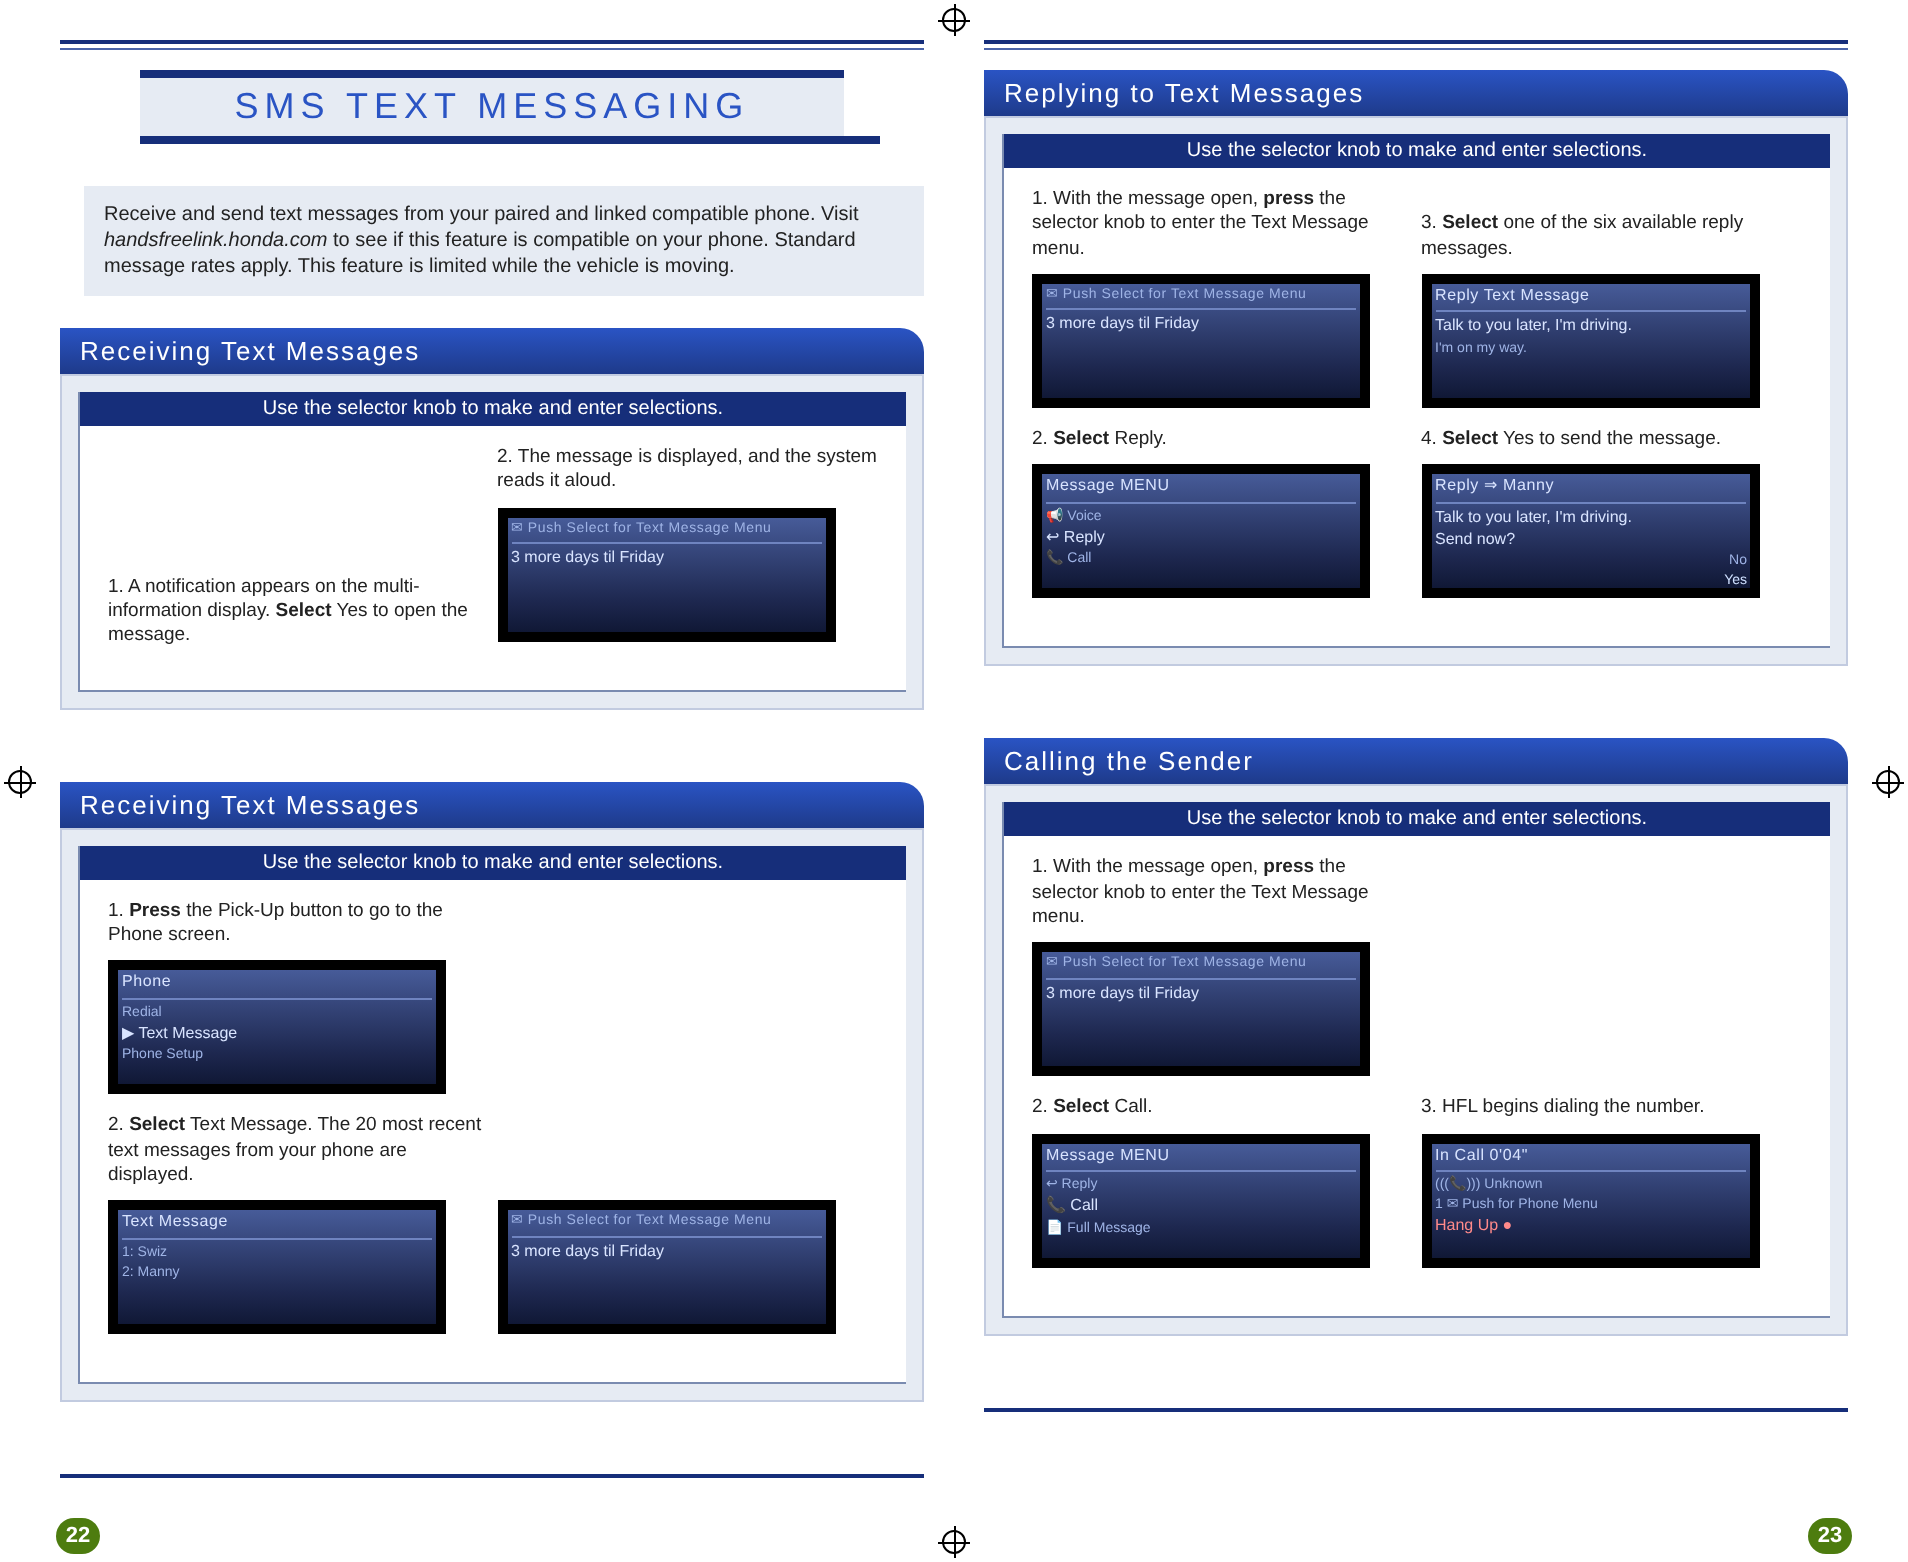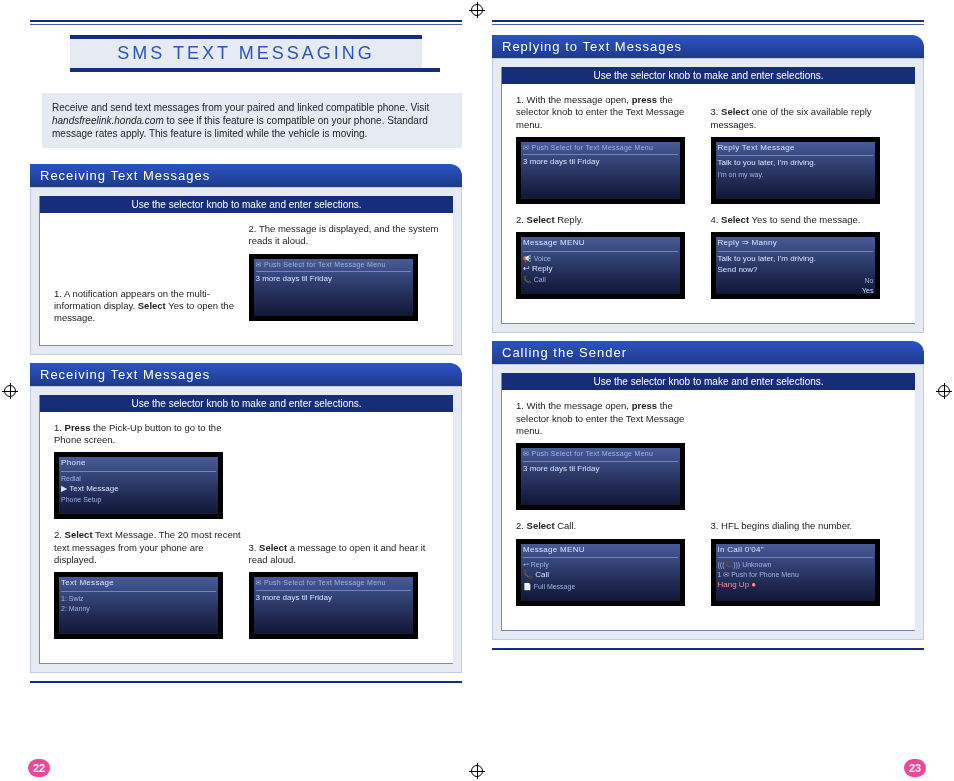--- a/index.html
+++ b/index.html
@@ -56,21 +56,21 @@
     background: #e6ebf3;
     padding: 8px 10px;
     font-size: 10px;
     line-height: 1.3;
     margin: 10px 0 16px 12px;
   }
   .intro-box i { font-style: italic; }
 
   
   .section {
-    margin-bottom: 8px;
+    margin-bottom: 36px;
   }
   .sec-head {
     background: linear-gradient(#2a54c4,#1e3a8a);
     color: #fff;
     font-size: 13px;
     letter-spacing: 1px;
     padding: 4px 10px;
     border-top-right-radius: 12px;
     font-family: "Arial Narrow", Arial, sans-serif;
   }
@@ -131,21 +131,21 @@
   .screen .sc-line { display:block; font-size:8px; color:#d9e4ff; margin:1px 0;}
   .screen .sc-sub  { color:#9fb4e6; font-size:7px; }
   .screen .yes { position:absolute; right:4px; bottom:2px; color:#cfe0ff; font-size:7px;}
   .screen .no  { position:absolute; right:4px; bottom:12px; color:#9fb4e6; font-size:7px;}
 
   
   .pagenum {
     position: absolute;
     bottom: 4px;
     width: 22px; height: 18px;
-    background: #ec4899;
+    background: #4d7c0f;
     color: #fff;
     font-weight: bold;
     font-size: 11px;
     border-radius: 10px;
     display: flex;
     align-items: center;
     justify-content: center;
   }
   .pagenum.left { left: 28px; }
   .pagenum.right { right: 28px; }
@@ -246,23 +246,20 @@
               <div class="step">
                 <span>2.  </span><b>Select</b><span> Text Message.  The 20 most recent text messages from your phone are displayed.</span>
               </div>
               <div class="screen">
                 <span class="sc-title">Text Message</span>
                 <span class="sc-line sc-sub">1: Swiz</span>
                 <span class="sc-line sc-sub">2: Manny</span>
               </div>
             </div>
             <div class="col">
-              <div class="step">
-                <span>3.  </span><b>Select</b><span> a message to open it and hear it read aloud.</span>
-              </div>
               <div class="screen">
                 <span class="sc-title sc-sub">✉ Push Select for Text Message Menu</span>
                 <span class="sc-line">3 more days til Friday</span>
               </div>
             </div>
           </div>
         </div>
       </div>
     </div>
 

